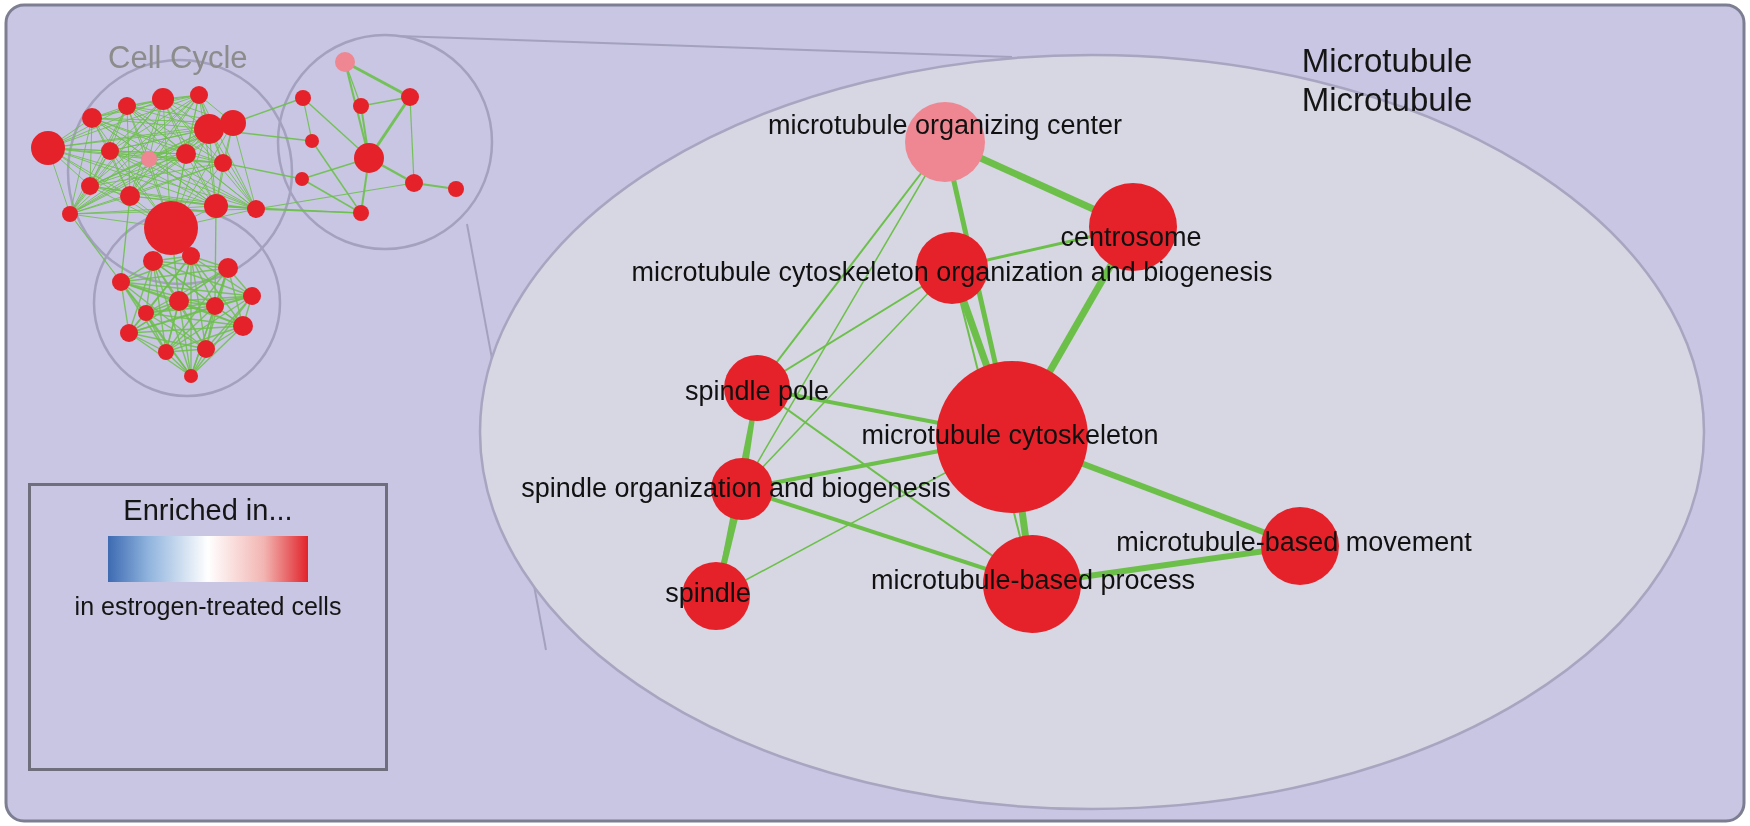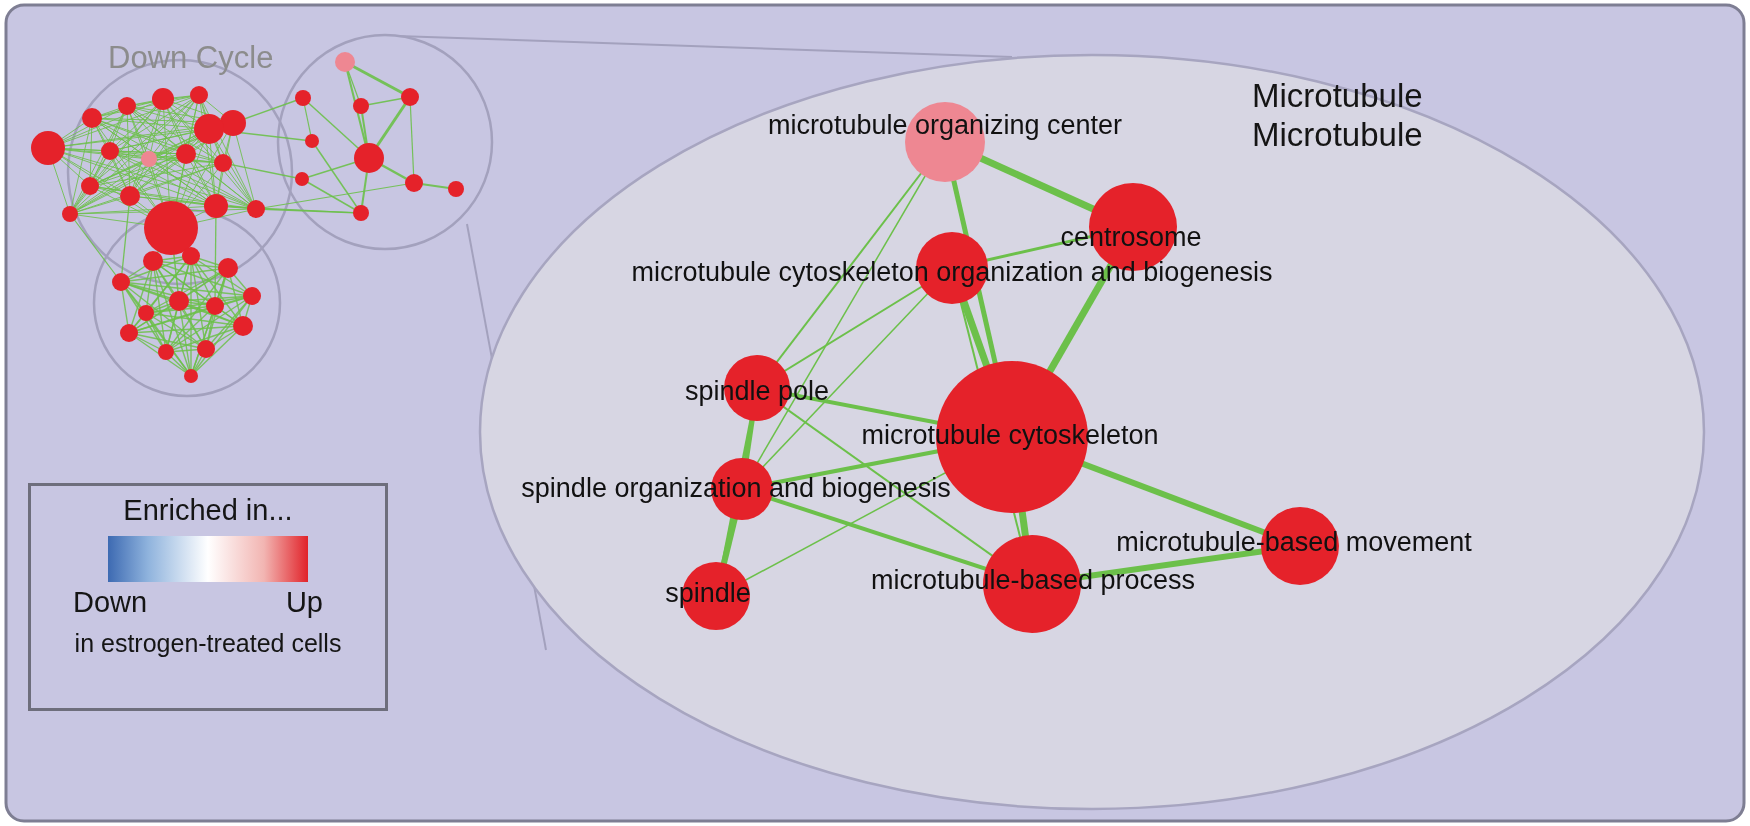--- a/index.html
+++ b/index.html
@@ -16,25 +16,25 @@
   .cell-cycle-label {
     left: 108px; top: 40px;
     font-size: 31px; color: #8c8c8c;
   }
   .ubiq-label {
     left: 33px; top: 370px;
     font-size: 31px; color: #8c8c8c; line-height: 1.2;
   }
   .mt-title {
     left: 1252px; top: 42px; width: 270px;
-    font-size: 33px; color: #151515; line-height: 1.18; margin-top: 35px;
+    text-align: center; font-size: 33px; color: #151515; line-height: 1.18;
   }
   .legend-box {
     position: absolute;
-    left: 28px; top: 483px; width: 360px; height: 228px;
+    left: 28px; top: 483px; width: 360px; height: 288px;
     border: 3px solid #6e6e7c;
     box-sizing: border-box;
   }
   .legend-title {
     text-align: center; font-size: 29px; color: #151515; margin-top: 8px;
   }
   .legend-bar {
     width: 200px; height: 46px; margin: 9px auto 0 auto;
   }
   .legend-row {
@@ -374,33 +374,29 @@
       <text x="1131" y="246" text-anchor="middle" font-size="27" fill="#111111">centrosome</text>
       <text x="952" y="281" text-anchor="middle" font-size="27" fill="#111111">microtubule cytoskeleton organization and biogenesis</text>
       <text x="757" y="400" text-anchor="middle" font-size="27" fill="#111111">spindle pole</text>
       <text x="1010" y="444" text-anchor="middle" font-size="27" fill="#111111">microtubule cytoskeleton</text>
       <text x="736" y="497" text-anchor="middle" font-size="27" fill="#111111">spindle organization and biogenesis</text>
       <text x="1294" y="551" text-anchor="middle" font-size="27" fill="#111111">microtubule-based movement</text>
       <text x="1033" y="589" text-anchor="middle" font-size="27" fill="#111111">microtubule-based process</text>
       <text x="708" y="602" text-anchor="middle" font-size="27" fill="#111111">spindle</text>
     </svg>
 
-  <div class="overlay cell-cycle-label">Down Cycle</div>
+  <div class="overlay cell-cycle-label">Cell Cycle</div>
 
 
   <div class="overlay mt-title">
     <div>Microtubule</div>
     <div>Microtubule</div>
   </div>
 
   <div class="legend-box">
     <div class="legend-title">Enriched in...</div>
     <div class="legend-bar" id="legend-gradient-bar" style="background: linear-gradient(to right, rgb(61, 106, 178) 0%, rgb(143, 179, 221) 20%, rgb(255, 255, 255) 50%, rgb(242, 181, 178) 78%, rgb(225, 35, 42) 100%);"></div>
-    <div class="legend-row">
-      <span>Down</span>
-      <span>Up</span>
-    </div>
     <div class="legend-caption">
       <div>in estrogen-treated cells</div>
     </div>
   </div>
 
 </div>
 
 </body></html>

